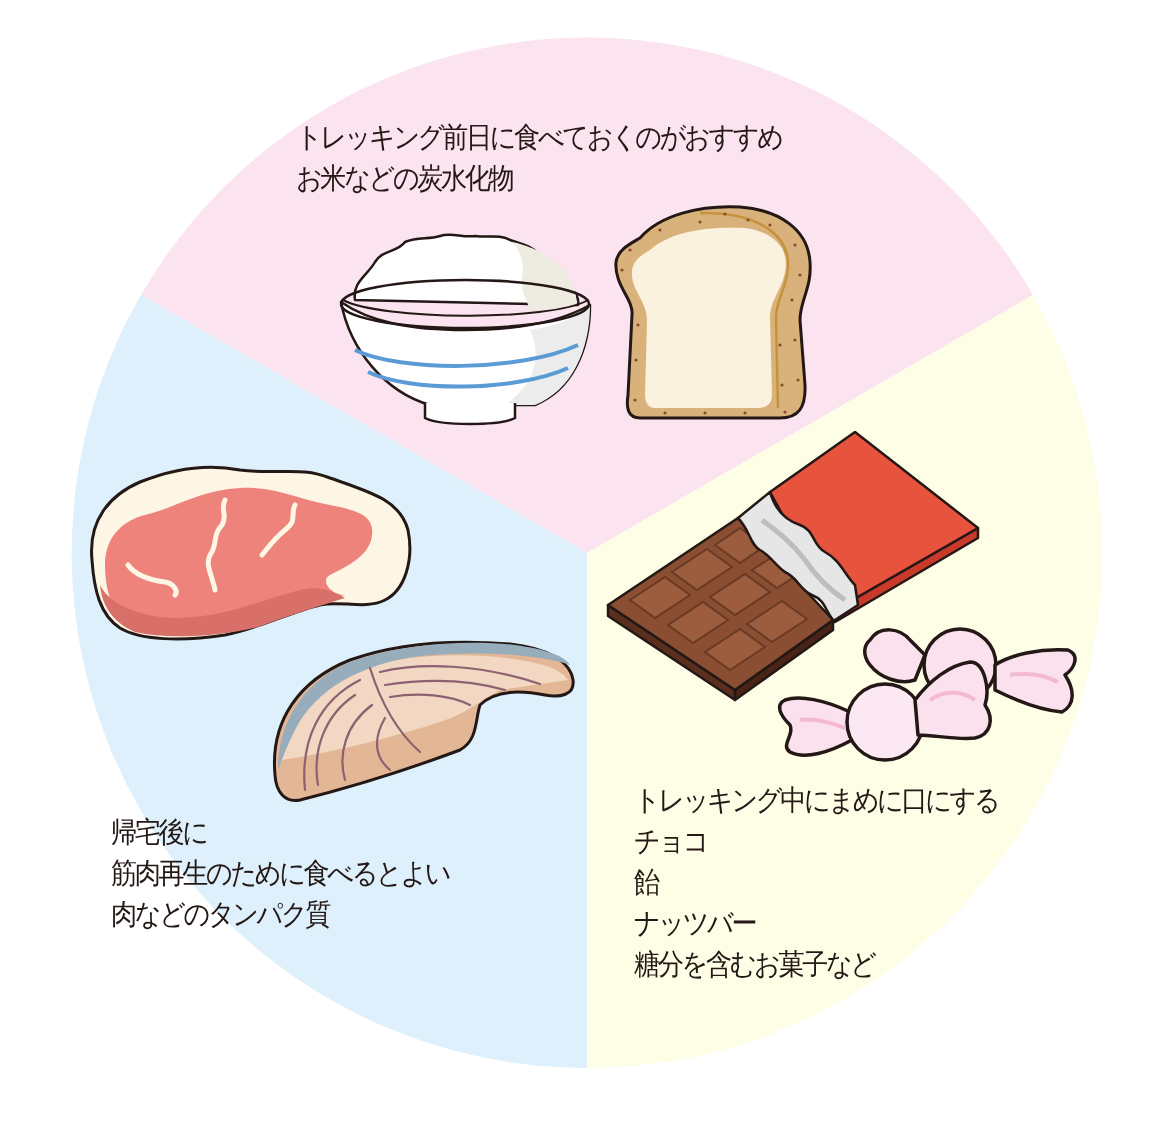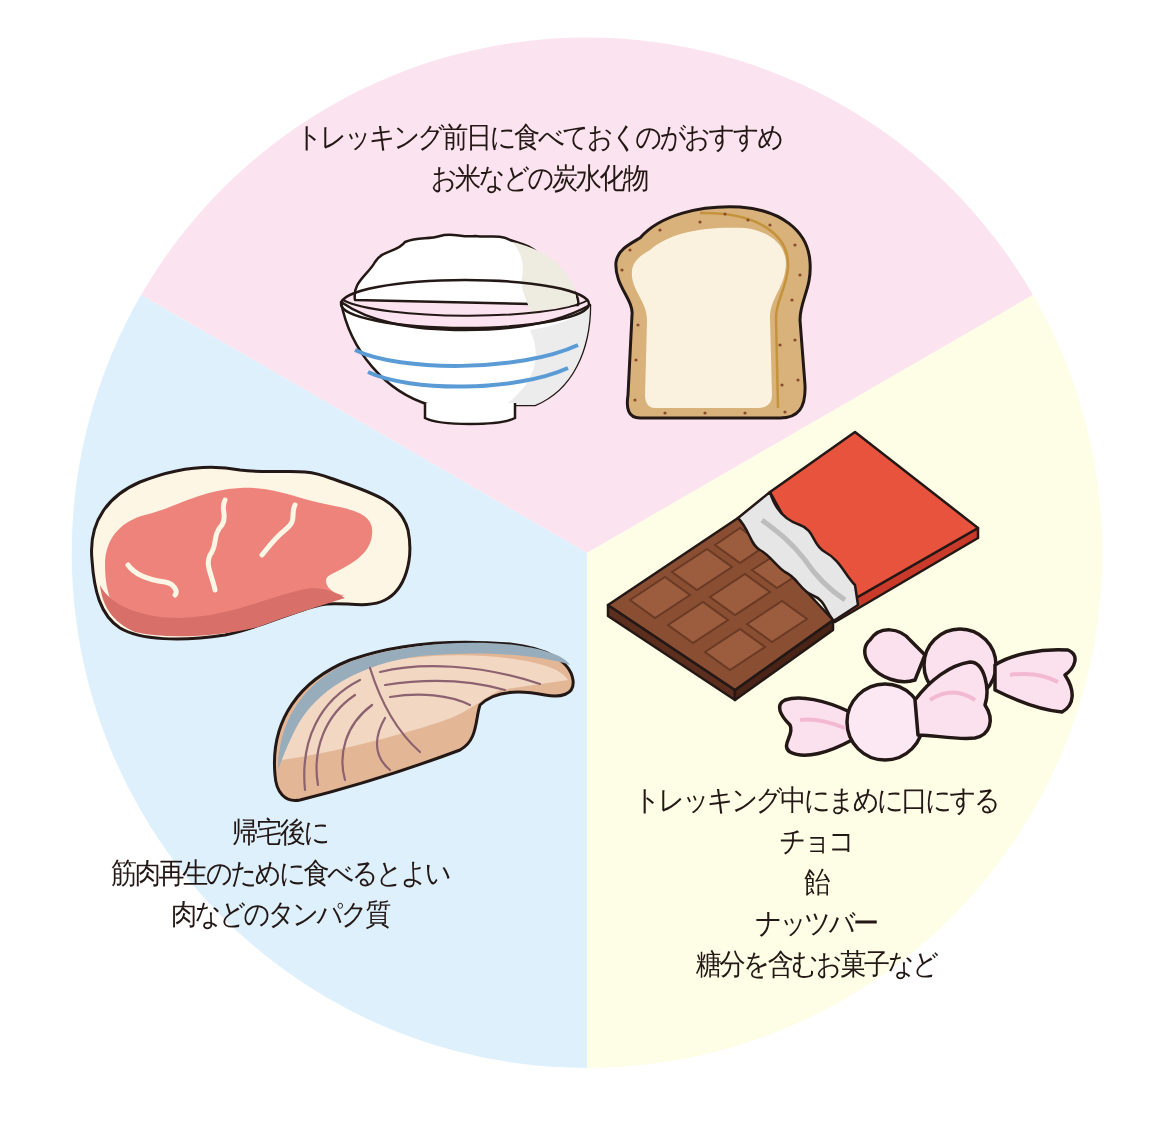--- a/index.html
+++ b/index.html
@@ -13,21 +13,20 @@
       position: relative;
       overflow: hidden;
       font-family: "DejaVu Sans", "Liberation Sans", sans-serif;
       color: #231815;
     }
     .canvas {
       position: absolute;
       left: 0; top: 0;
       width: 1160px;
       height: 1121px;
-      text-align: center;
     }
     .label-block {
       position: absolute;
       font-size: 29px;
       line-height: 41px;
       letter-spacing: -2.6px;
       white-space: nowrap;
       color: #231815;
       font-weight: normal;
       transform: scaleX(0.9);

